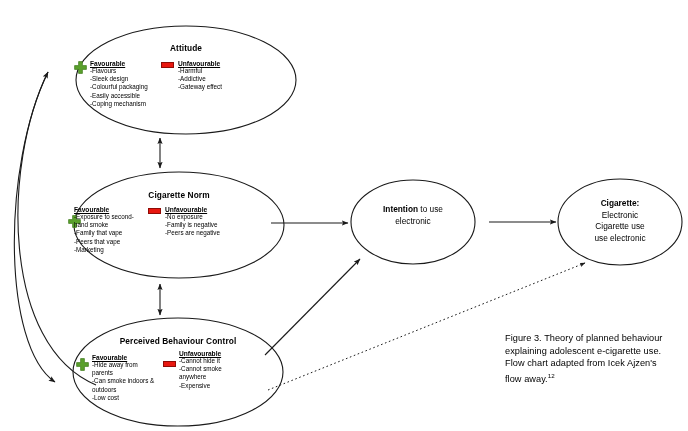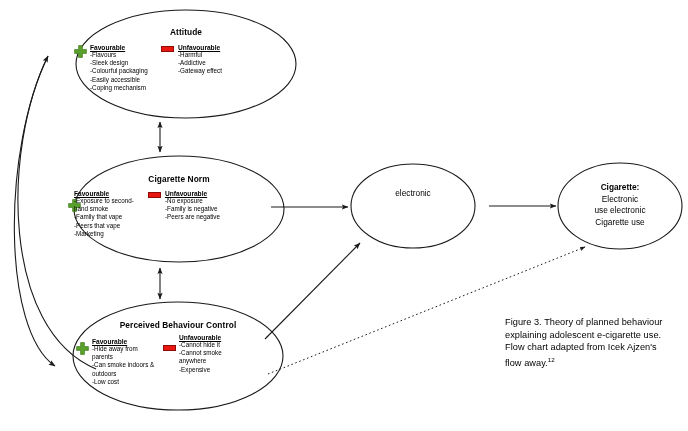--- a/index.html
+++ b/index.html
@@ -1,21 +1,21 @@
 <!DOCTYPE html>
 <html><head>
 <meta charset="utf-8">
 <style>
   html,body{margin:0;padding:0;background:#ffffff;}
   body{
     width:688px;height:431px;position:relative;overflow:hidden;
     font-family:"Liberation Sans","DejaVu Sans",sans-serif;
     color:#000000;
   }
-  #canvas{position:absolute;left:0;top:0;width:688px;height:311px;border-radius:16px;}
+  #canvas{position:absolute;left:0;top:16px;width:688px;height:311px;border-radius:16px;}
   svg.layer{position:absolute;left:0;top:0;width:688px;height:431px;overflow:visible;}
 
   .node-text{position:absolute;z-index:5;}
 
   .node-title{
     font-size:8.3px;font-weight:bold;text-align:center;
     letter-spacing:.1px;white-space:nowrap;
   }
   .col-head{
     font-size:6.6px;font-weight:bold;text-decoration:underline;
@@ -171,30 +171,33 @@
     <div class="col-head">Unfavourable</div>
     <div class="col-list">
       <div>-Cannot hide it</div>
       <div>-Cannot smoke</div>
       <div>anywhere</div>
       <div>-Expensive</div>
     </div>
   </div>
 
   <div class="right-node" style="left:353px;top:188px;width:120px;">
+    <div>
+      <b>Intention</b><span> to use</span>
+    </div>
     <div>electronic</div>
   </div>
 
   <div class="right-node" style="left:560px;top:182px;width:120px;">
     <div>
       <b>Cigarette:</b>
     </div>
     <div>Electronic</div>
+    <div>Cigarette use</div>
     <div>use electronic</div>
-    <div>Cigarette use</div>
   </div>
 
   <div class="caption" style="left:493px;top:316px;width:195px;margin-left:12px;">
     <div>Figure 3. Theory of planned behaviour</div>
     <div>explaining adolescent e-cigarette use.</div>
     <div>Flow chart adapted from Icek Ajzen's</div>
     <div><span>flow away.</span><sup>12</sup></div>
   </div>
 
 </div>

